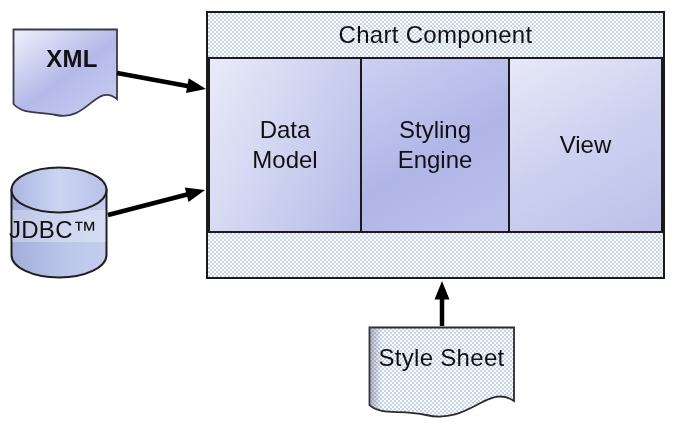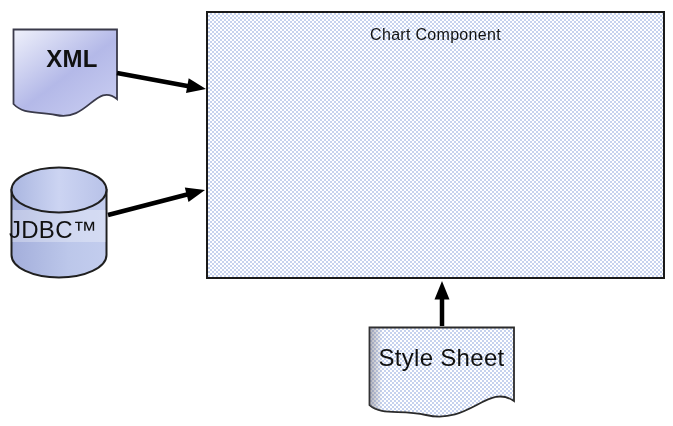--- a/index.html
+++ b/index.html
@@ -31,21 +31,21 @@
     border: 2px solid #1a1a1a;
     box-sizing: border-box;
   }
   .container-title {
     position: absolute;
     left: 0; top: 0; right: 0;
     height: 44px;
     display: flex;
     align-items: center;
     justify-content: center;
-    font-size: 16px;
+    font-size: 24px;
     letter-spacing: 0.3px;
     color: #111111;
   }
   .boxes-row {
     position: absolute;
     left: 0; top: 44px;
     width: 455px; height: 176px;
     box-sizing: border-box;
     border: 2px solid #1a1a1a;
     display: flex;
@@ -77,20 +77,27 @@
     letter-spacing: 0.3px;
   }
 </style>
 </head>
 <body>
 
 <div class="canvas">
 
   <div class="container-box checker">
     <div class="container-title">Chart Component</div>
+    <div class="boxes-row">
+      <div class="module m1">Data
+Model</div>
+      <div class="module m2">Styling
+Engine</div>
+      <div class="module m3">View</div>
+    </div>
   </div>
 
   <svg class="shape-svg" style="left:12px; top:28px;" width="107" height="92">
     <defs>
       <linearGradient id="xmlGrad" x1="0" y1="0" x2="0.9" y2="1">
         <stop offset="0%" stop-color="#eff1fb"></stop>
         <stop offset="55%" stop-color="#b4b9e8"></stop>
         <stop offset="100%" stop-color="#c9cdf1"></stop>
       </linearGradient>
     </defs>

